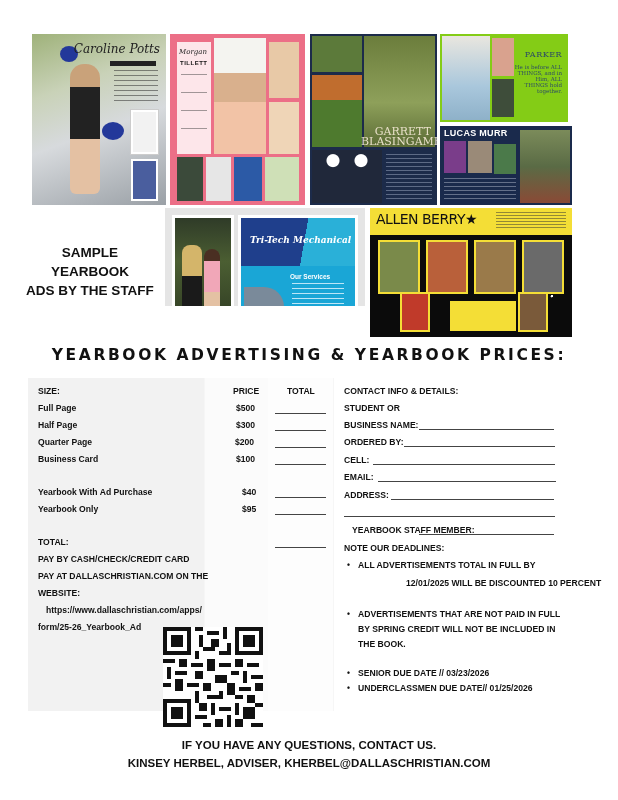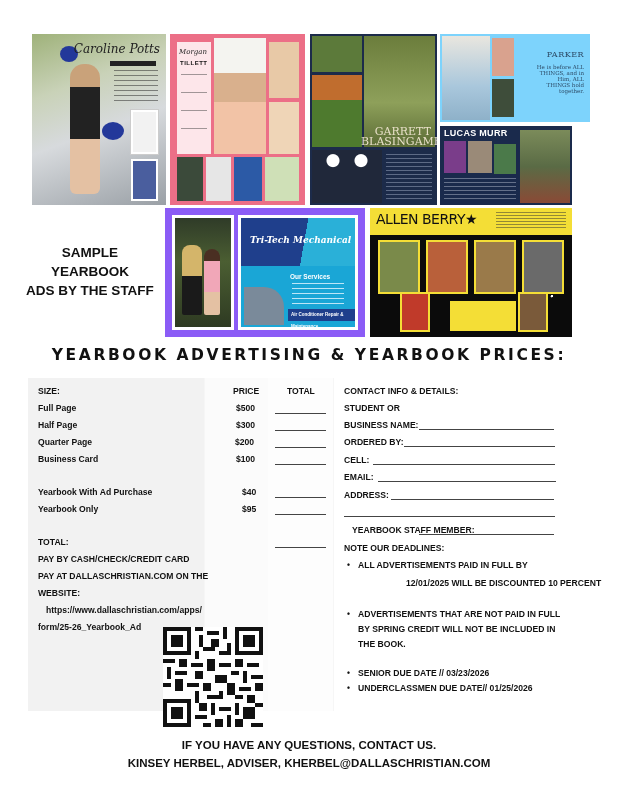--- a/index.html
+++ b/index.html
@@ -39,36 +39,36 @@
   .morgan .b4 { left: 95px; top: 123px; width: 34px; height: 44px; background: #cfe0b7; }
 
   .garrett { left: 310px; top: 34px; width: 127px; height: 171px; background: #1c2b4a; }
   .garrett .p1 { left: 2px; top: 2px; width: 50px; height: 36px; background: #5c7a3a; }
   .garrett .p2 { left: 2px; top: 41px; width: 50px; height: 72px; background: linear-gradient(180deg, #c06d2e 0 35%, #4e7a2e 35% 100%); }
   .garrett .p3 { left: 54px; top: 2px; width: 71px; height: 111px; background: linear-gradient(180deg, #6b7d3c 0%, #8ea05a 60%, #5a6b35 100%); }
   .garrett .nm { position: absolute; right: 6px; top: 93px; text-align: right; font-family: "DejaVu Serif", serif; font-size: 11px; color: #e8e0c8; line-height: 10px; }
   .garrett .p4 { left: 2px; top: 116px; width: 70px; height: 53px; background: radial-gradient(circle at 30% 20%, #fff 0 6px, transparent 7px), radial-gradient(circle at 70% 20%, #fff 0 6px, transparent 7px), #20283a; }
   .garrett .txt { left: 76px; top: 120px; width: 46px; height: 46px; background: repeating-linear-gradient(180deg, #8894ad 0 1px, transparent 1px 4px); opacity: .6; }
 
-  .alyssa { left: 440px; top: 34px; width: 150px; height: 88px; background: #7dd3fc; }
+  .alyssa { left: 440px; top: 34px; width: 128px; height: 88px; background: #84cc16; }
   .alyssa .p1 { left: 2px; top: 2px; width: 48px; height: 84px; background: linear-gradient(180deg, #e9e6df 0%, #a9c7dc 60%, #8eb1c9 100%); }
   .alyssa .p2 { left: 52px; top: 4px; width: 22px; height: 38px; background: #d9a28e; }
   .alyssa .p3 { left: 52px; top: 45px; width: 22px; height: 38px; background: #3e4d3a; }
   .alyssa .nm { position: absolute; right: 6px; top: 16px; font-family: "DejaVu Serif", serif; font-size: 8px; color: #2c4a66; letter-spacing: .5px; }
   .alyssa .verse { position: absolute; right: 6px; top: 30px; width: 50px; font-family: "DejaVu Serif", serif; font-size: 5.5px; line-height: 6px; color: #2c4a66; text-align: right; }
 
   .lucas { left: 440px; top: 126px; width: 132px; height: 79px; background: #1a2a4c; }
   .lucas .nm { position: absolute; left: 4px; top: 2px; font-size: 9px; font-weight: bold; color: #fff; letter-spacing: .3px; }
   .lucas .p1 { left: 4px; top: 15px; width: 22px; height: 32px; background: #7a3d8a; }
   .lucas .p2 { left: 28px; top: 15px; width: 24px; height: 32px; background: #9a8a78; }
   .lucas .p3 { left: 54px; top: 18px; width: 22px; height: 30px; background: #4b7a4a; }
   .lucas .p4 { left: 80px; top: 4px; width: 50px; height: 73px; background: linear-gradient(180deg, #7b8b5a 0%, #5a6b45 50%, #8a4a36 100%); }
   .lucas .txt { left: 4px; top: 52px; width: 72px; height: 22px; background: repeating-linear-gradient(180deg, #aeb6c7 0 1px, transparent 1px 4px); opacity: .5; }
 
-  .teal { left: 165px; top: 208px; width: 200px; height: 129px; background: #8b5cf6; }
+  .teal { left: 165px; top: 208px; width: 200px; height: 98px; background: #e5e5e5; }
   .teal .p1 { left: 7px; top: 7px; width: 62px; height: 115px; background: #fff; }
   .teal .p1 .img { position: absolute; left: 3px; top: 3px; width: 56px; height: 109px; background: linear-gradient(180deg, #2f3b28 0%, #4b5e32 40%, #2e3a22 100%); }
   .teal .p1 .man { position: absolute; left: 10px; top: 30px; width: 20px; height: 70px; background: linear-gradient(180deg, #d4b56a 0 45%, #1a1a1a 45% 100%); border-radius: 8px 8px 2px 2px; }
   .teal .p1 .woman { position: absolute; left: 32px; top: 34px; width: 16px; height: 66px; background: linear-gradient(180deg, #4a2f22 0 18%, #f1a7b8 18% 65%, #e4c1a3 65% 100%); border-radius: 8px 8px 2px 2px; }
   .teal .p2 { left: 73px; top: 7px; width: 120px; height: 115px; background: #fff; }
   .teal .p2 .top { position: absolute; left: 3px; top: 3px; width: 114px; height: 48px; background: linear-gradient(100deg, #1f3f8c 0 55%, #2ab0d8 55% 100%); }
   .teal .p2 .logo { position: absolute; left: 12px; top: 20px; font-family: "DejaVu Serif", serif; font-style: italic; font-weight: bold; font-size: 9px; color: #fff; }
   .teal .p2 .mid { position: absolute; left: 3px; top: 51px; width: 114px; height: 61px; background: #1aa6d6; }
   .teal .p2 .svc { position: absolute; left: 52px; top: 58px; font-size: 6.5px; font-weight: bold; color: #fff; }
   .teal .p2 .list { position: absolute; left: 54px; top: 68px; width: 52px; height: 22px; background: repeating-linear-gradient(180deg, #e6f6ff 0 1px, transparent 1px 5px); opacity: .8; }
@@ -324,21 +324,21 @@
 <div class="t" style="left:344px;top:490px;">ADDRESS:</div>
 <div class="rule" style="left:391px;top:499px;width:163px;"></div>
 <div class="rule" style="left:344px;top:516px;width:211px;"></div>
 
 <div class="t" style="left:344px;top:525px;margin-left:8px;">YEARBOOK STAFF MEMBER:</div>
 <div class="rule" style="left:419px;top:534px;width:135px;"></div>
 
 <div class="t" style="left:344px;top:543px;">NOTE OUR DEADLINES:</div>
 
 <div class="t" style="left:347px;top:560px;">•</div>
-<div class="t" style="left:358px;top:560px;">ALL ADVERTISEMENTS PAID IN FULL BY</div>
+<div class="t" style="left:358px;top:560px;">ALL ADVERTISEMENTS TOTAL IN FULL BY</div>
 <div class="t" style="left:358px;top:578px;margin-left:48px;">12/01/2025 WILL BE DISCOUNTED 10 PERCENT</div>
 
 <div class="t" style="left:347px;top:609px;">•</div>
 <div class="t" style="left:358px;top:609px;">ADVERTISEMENTS THAT ARE NOT PAID IN FULL</div>
 <div class="t" style="left:358px;top:624px;">BY SPRING CREDIT WILL NOT BE INCLUDED IN</div>
 <div class="t" style="left:358px;top:639px;">THE BOOK.</div>
 
 <div class="t" style="left:347px;top:668px;">•</div>
 <div class="t" style="left:358px;top:668px;">SENIOR DUE DATE //  03/23/2026</div>
 

